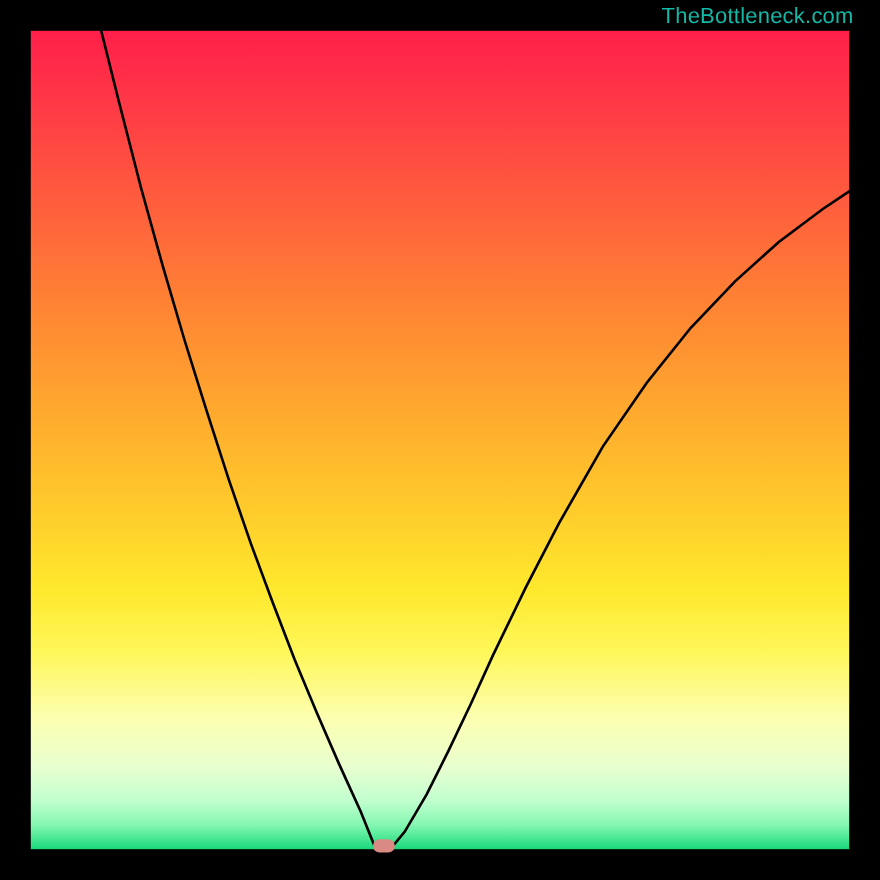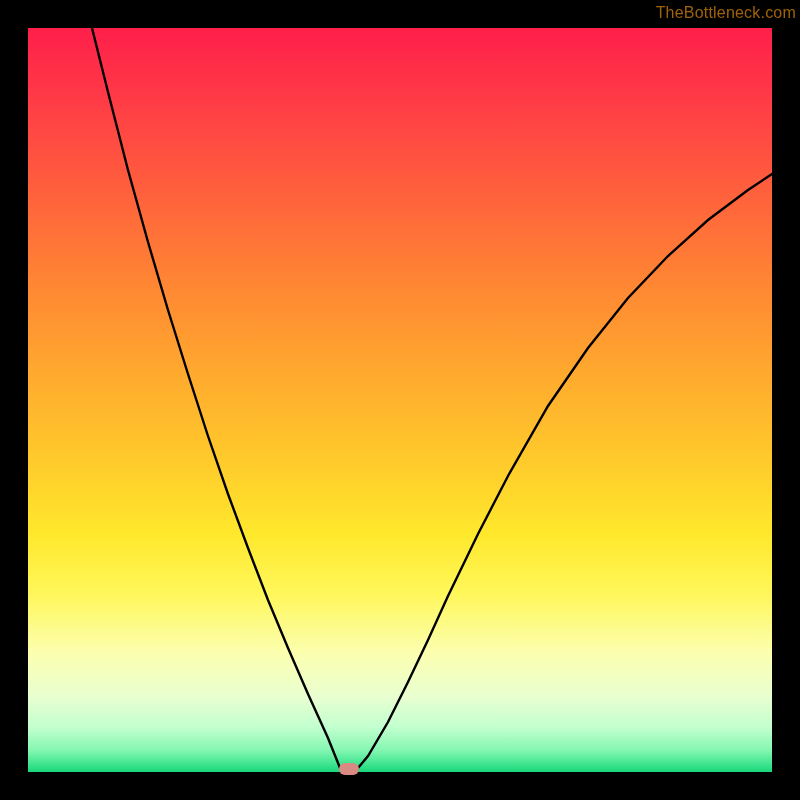--- a/index.html
+++ b/index.html
@@ -38,23 +38,23 @@
       #e8ffd0 90%,
       #c2ffcf 94%,
       #86f7b2 97%,
       #3de48f 99%,
       #18d77a 100%
     );
   }
   .watermark {
     position: absolute;
     top: 4px;
-    right: 4px;
-    color: #a16207;
-    font-size: 16px;
+    right: 24px;
+    color: #14b8a6;
+    font-size: 20px;
     letter-spacing: 0.2px;
     user-select: none;
   }
   svg.curve {
     position: absolute;
     left: 0;
     top: 0;
     width: 744px;
     height: 744px;
     overflow: visible;

